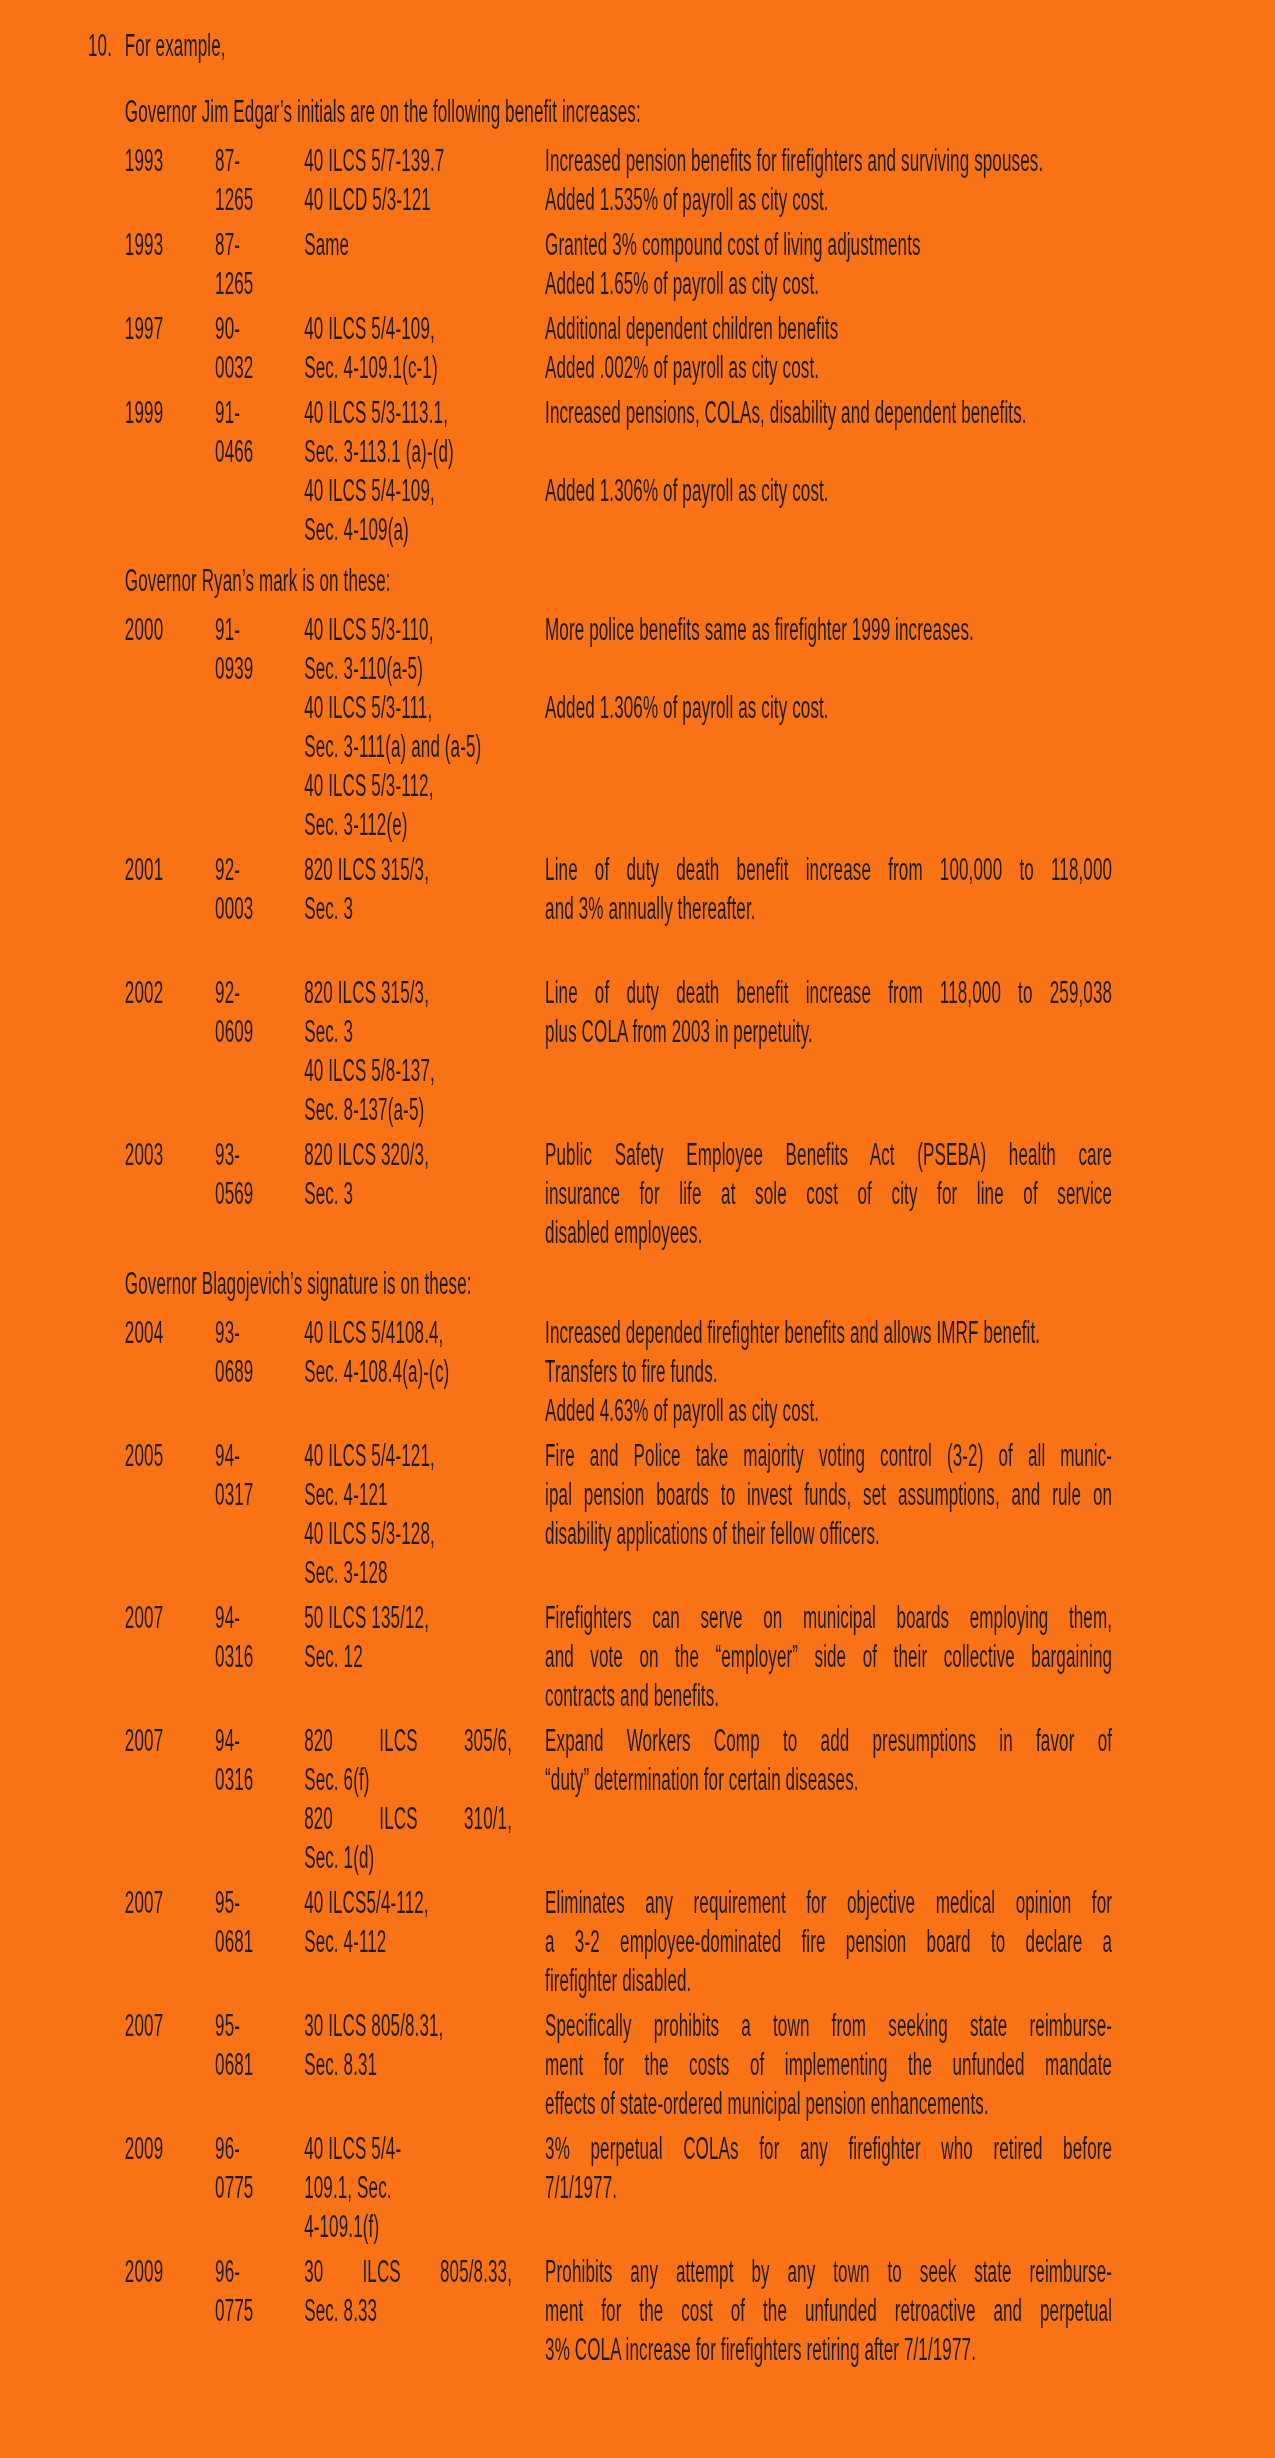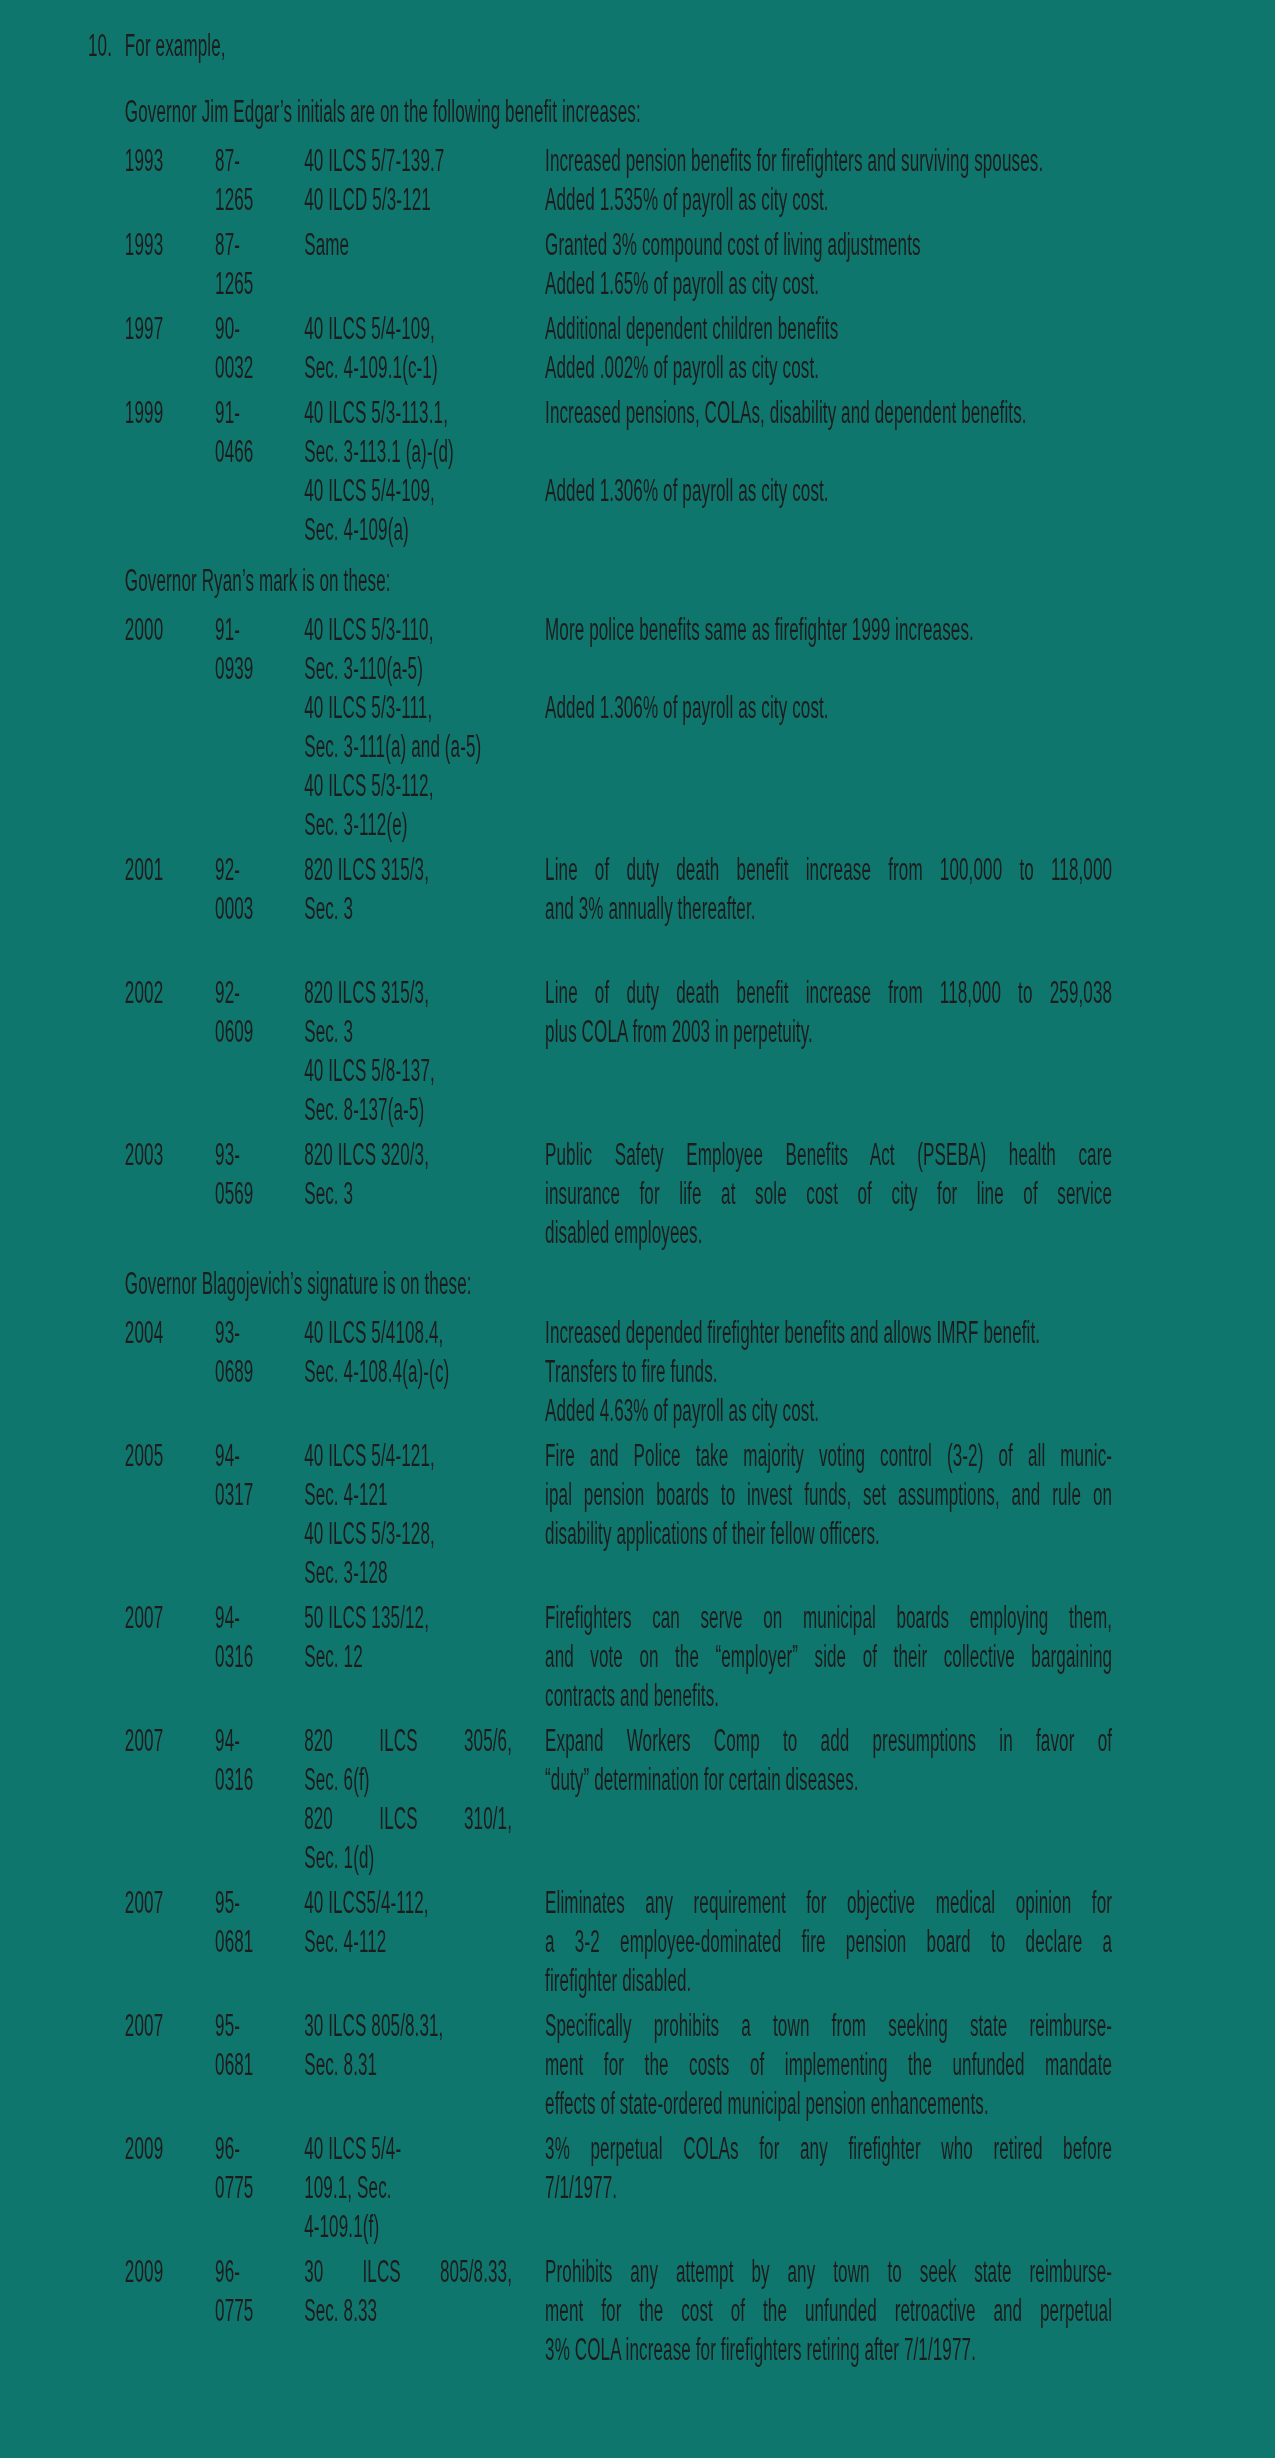--- a/index.html
+++ b/index.html
@@ -4,21 +4,21 @@
 <style>
   html, body {
     margin: 0;
     padding: 0;
     background: #ffffff;
   }
   .canvas {
     position: relative;
     width: 1275px;
     height: 2458px;
-    background: #0f766e;
+    background: #f97316;
     overflow: hidden;
     color: #1c1c1c;
     font-family: "Liberation Sans", sans-serif;
   }
   
   .scale {
     width: 2318px;
     transform: scaleX(0.55);
     transform-origin: 0 0;
     box-sizing: border-box;

